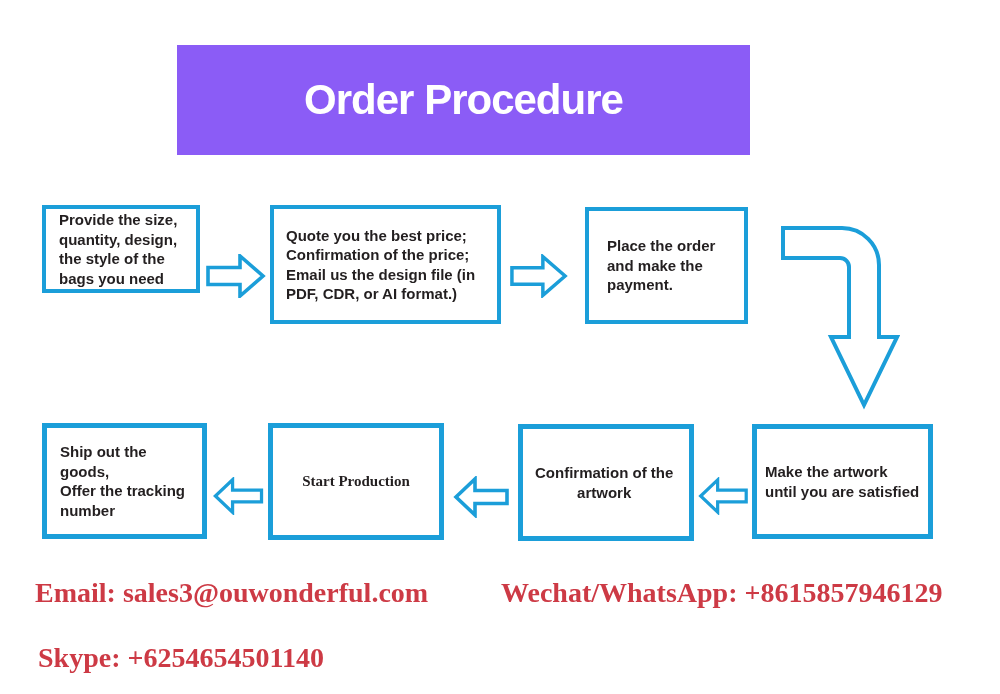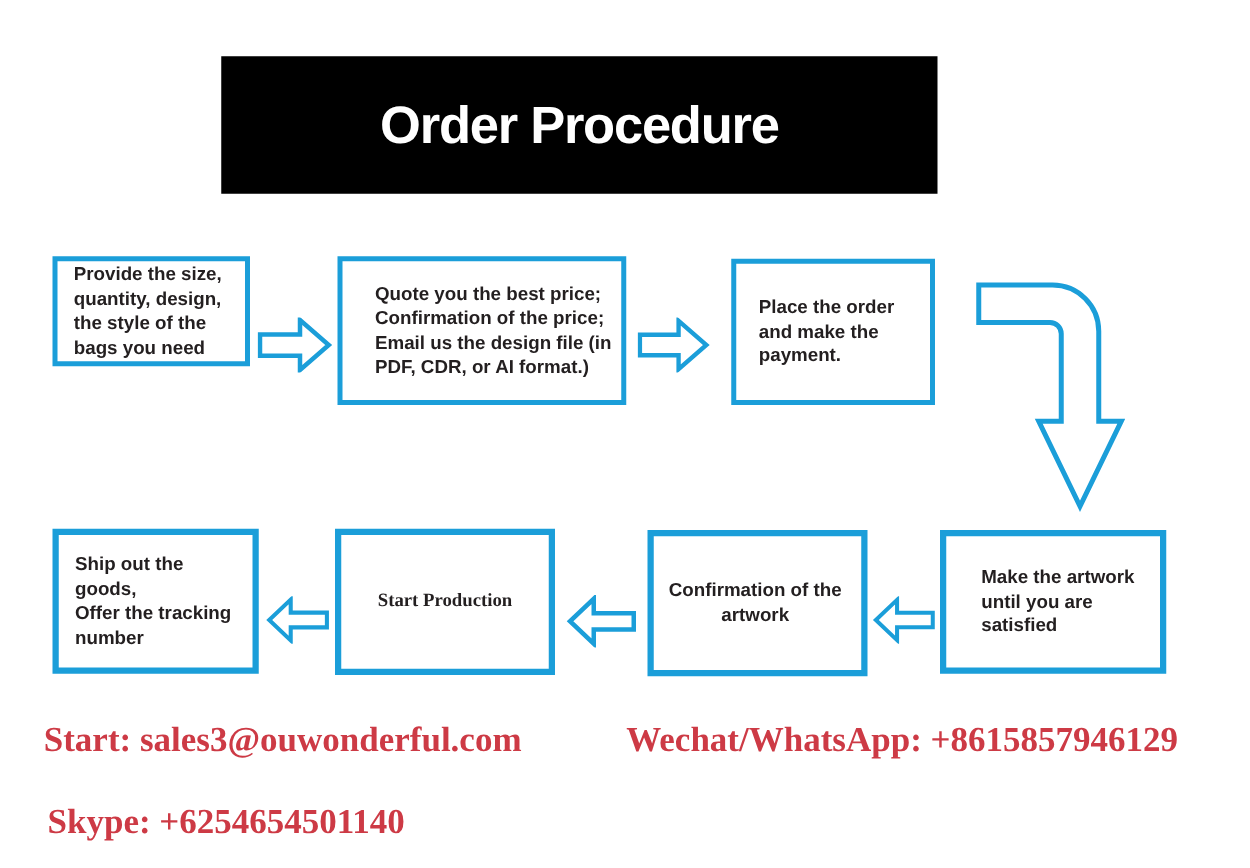--- a/index.html
+++ b/index.html
@@ -9,21 +9,21 @@
     font-family: "Liberation Sans", sans-serif;
     position: relative;
     overflow: hidden;
   }
 
   
   .banner {
     position: absolute;
     left: 177px; top: 45px;
     width: 573px; height: 110px;
-    background: #000000;
+    background: #8b5cf6;
     color: #ffffff;
     display: flex; align-items: center; justify-content: center;
     font-size: 42px; font-weight: bold; letter-spacing: -1px;
   }
 
   
   .fbox {
     position: absolute;
     box-sizing: border-box;
     border: 4px solid #1b9ed9;
@@ -31,25 +31,25 @@
     display: flex; align-items: center;
     color: #231f20;
     font-weight: bold;
     font-size: 15px;
     line-height: 1.3;
   }
   .fbox .txt { white-space: pre-line; padding: 0 4px 0 13px; }
 
   #box1 { left: 42px;  top: 205px; width: 158px; height: 88px; }
   #box2 { left: 270px; top: 205px; width: 231px; height: 119px; }
-  #box2 .txt { padding-left: 12px; margin-left: 14px; }
+  #box2 .txt { padding-left: 12px; }
   #box3 { left: 585px; top: 207px; width: 163px; height: 117px; }
   #box3 .txt { padding-left: 18px; }
   #box4 { left: 752px; top: 424px; width: 181px; height: 115px; border-width: 5px; }
-  #box4 .txt { padding-left: 28px; padding-right: 0; }
+  #box4 .txt { padding-left: 8px; padding-right: 0; }
   #box5 { left: 518px; top: 424px; width: 176px; height: 117px; border-width: 5px; text-align: center; }
   #box5 .txt { padding-left: 12px; }
   #box6 { left: 268px; top: 423px; width: 176px; height: 117px; border-width: 5px; justify-content: center; }
   #box6 .txt { padding: 0; font-family: Liberation Serif, serif; }
   #box7 { left: 42px;  top: 423px; width: 165px; height: 116px; border-width: 5px; }
 
   
   .arrow { position: absolute; }
   #arrow-1 { left: 206px; top: 254px; width: 60px; height: 44px; }
   #arrow-2 { left: 510px; top: 254px; width: 58px; height: 44px; }
@@ -135,15 +135,15 @@
 <svg class="arrow" id="arrow-5" viewBox="0 0 56 42">
   <polygon points="54,14.5 22,14.5 22,3 3,21 22,39 22,27.5 54,27.5" fill="#ffffff" stroke="#1b9ed9" stroke-width="3.6" stroke-linejoin="miter"></polygon>
 </svg>
 
 <div class="fbox" id="box7">
   <span class="txt">Ship out the goods,
 Offer the tracking
 number</span>
 </div>
 
-<div class="contact" id="contact-email">Start: sales3@ouwonderful.com</div>
+<div class="contact" id="contact-email">Email: sales3@ouwonderful.com</div>
 <div class="contact" id="contact-wechat">Wechat/WhatsApp: +8615857946129</div>
 <div class="contact" id="contact-skype">Skype: +6254654501140</div>
 
 </body></html>

